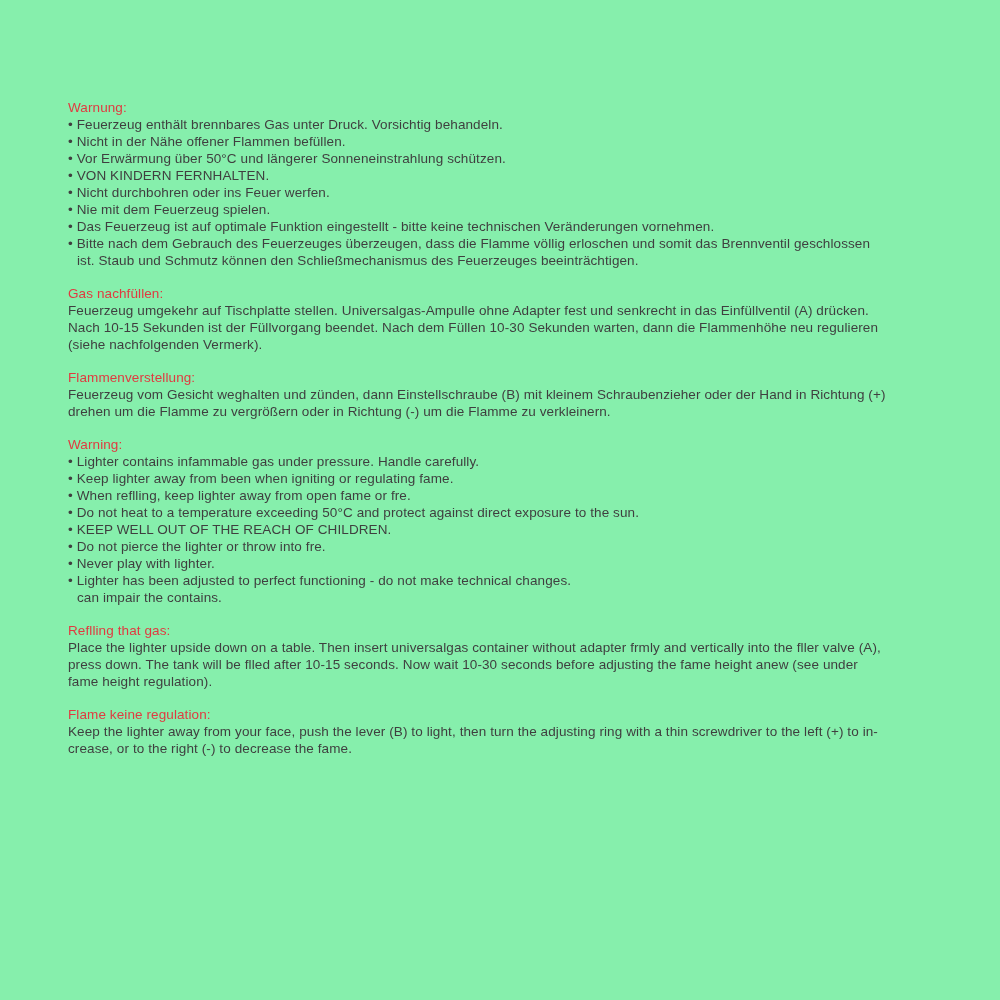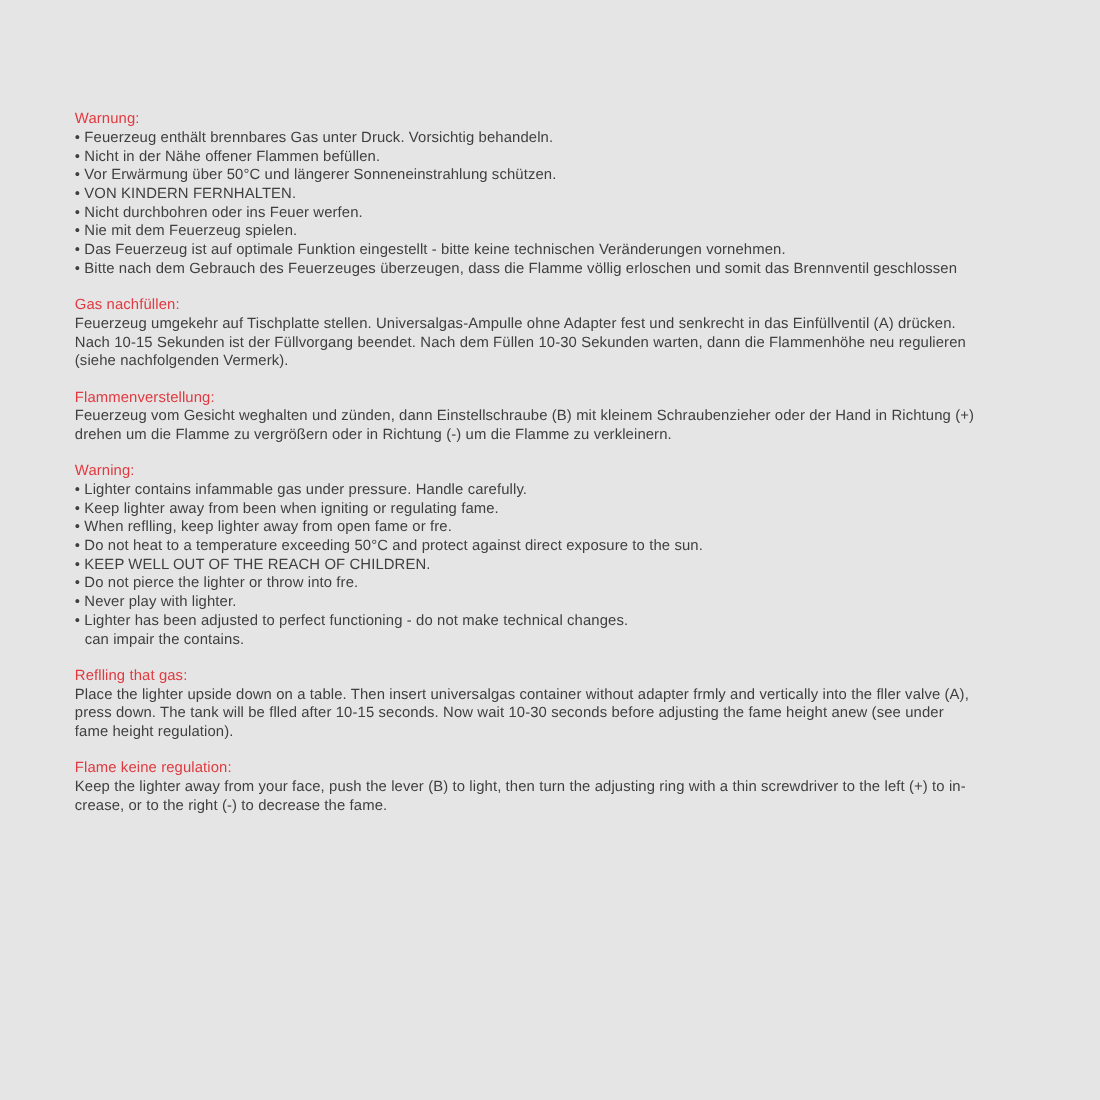--- a/index.html
+++ b/index.html
@@ -4,21 +4,21 @@
 <style>
   html, body {
     margin: 0;
     padding: 0;
     background: #ffffff;
   }
   .page {
     position: relative;
     width: 1000px;
     height: 1000px;
-    background: #e5e5e5;
+    background: #86efac;
     overflow: hidden;
     font-family: "Liberation Sans", "DejaVu Sans", sans-serif;
   }
   .content {
     position: absolute;
     left: 68px;
     top: 99px;
     width: 860px;
     font-size: 13.5px;
     line-height: 17px;
@@ -50,20 +50,21 @@
     <section class="section">
       <div class="heading">Warnung:</div>
       <div class="line">• Feuerzeug enthält brennbares Gas unter Druck. Vorsichtig behandeln.</div>
       <div class="line">• Nicht in der Nähe offener Flammen befüllen.</div>
       <div class="line">• Vor Erwärmung über 50°C und längerer Sonneneinstrahlung schützen.</div>
       <div class="line">• VON KINDERN FERNHALTEN.</div>
       <div class="line">• Nicht durchbohren oder ins Feuer werfen.</div>
       <div class="line">• Nie mit dem Feuerzeug spielen.</div>
       <div class="line">• Das Feuerzeug ist auf optimale Funktion eingestellt - bitte keine technischen Veränderungen vornehmen.</div>
       <div class="line">• Bitte nach dem Gebrauch des Feuerzeuges überzeugen, dass die Flamme völlig erloschen und somit das Brennventil geschlossen</div>
+      <div class="line cont">ist. Staub und Schmutz können den Schließmechanismus des Feuerzeuges beeinträchtigen.</div>
     </section>
 
     <section class="section">
       <div class="heading">Gas nachfüllen:</div>
       <div class="line">Feuerzeug umgekehr auf Tischplatte stellen. Universalgas-Ampulle ohne Adapter fest und senkrecht in das Einfüllventil (A) drücken.</div>
       <div class="line">Nach 10-15 Sekunden ist der Füllvorgang beendet. Nach dem Füllen 10-30 Sekunden warten, dann die Flammenhöhe neu regulieren</div>
       <div class="line">(siehe nachfolgenden Vermerk).</div>
     </section>
 
     <section class="section">

